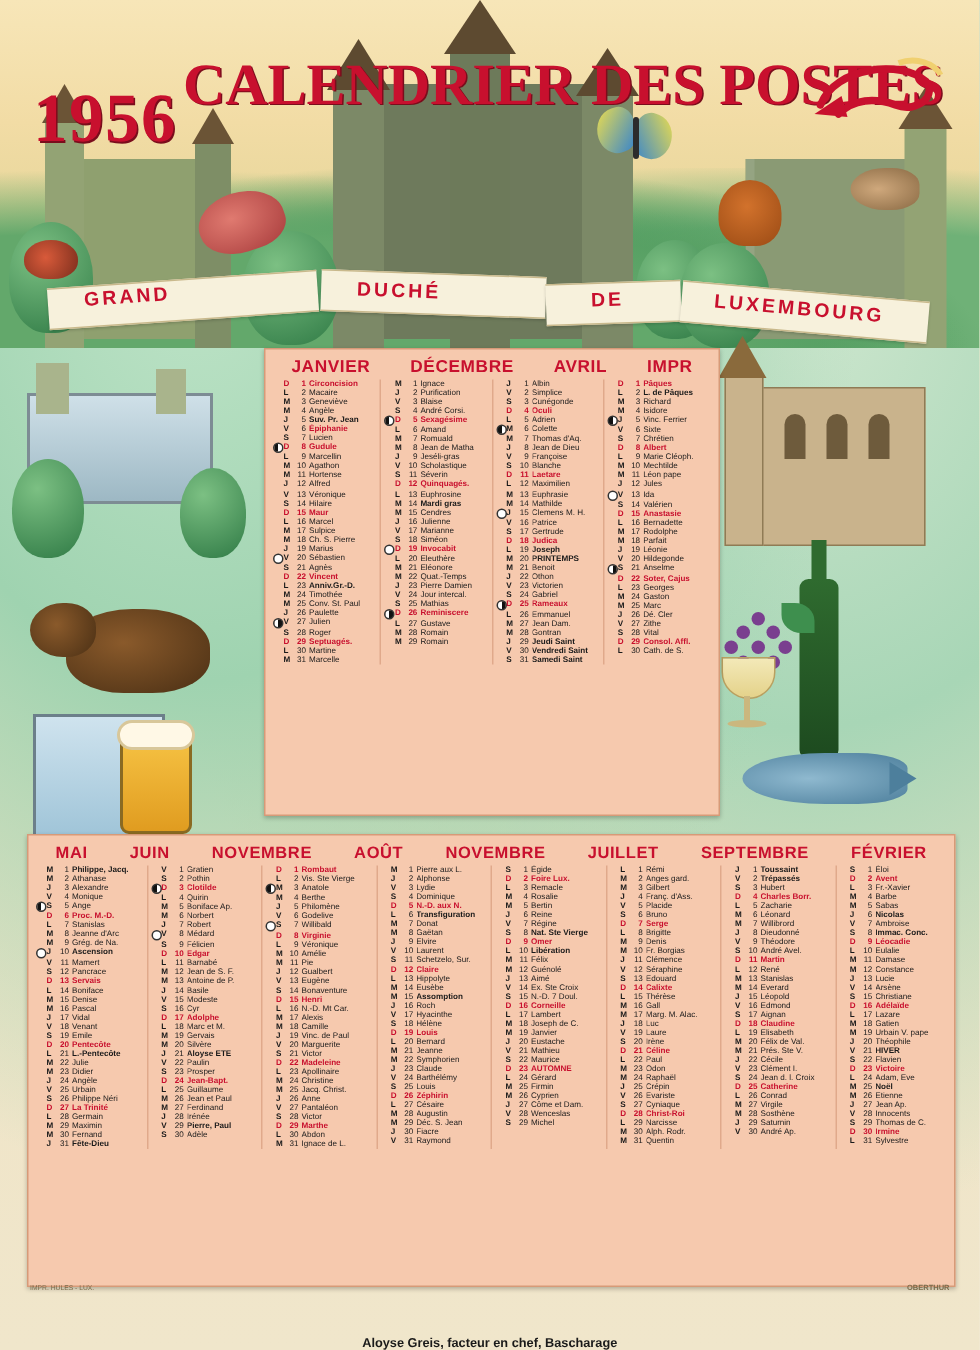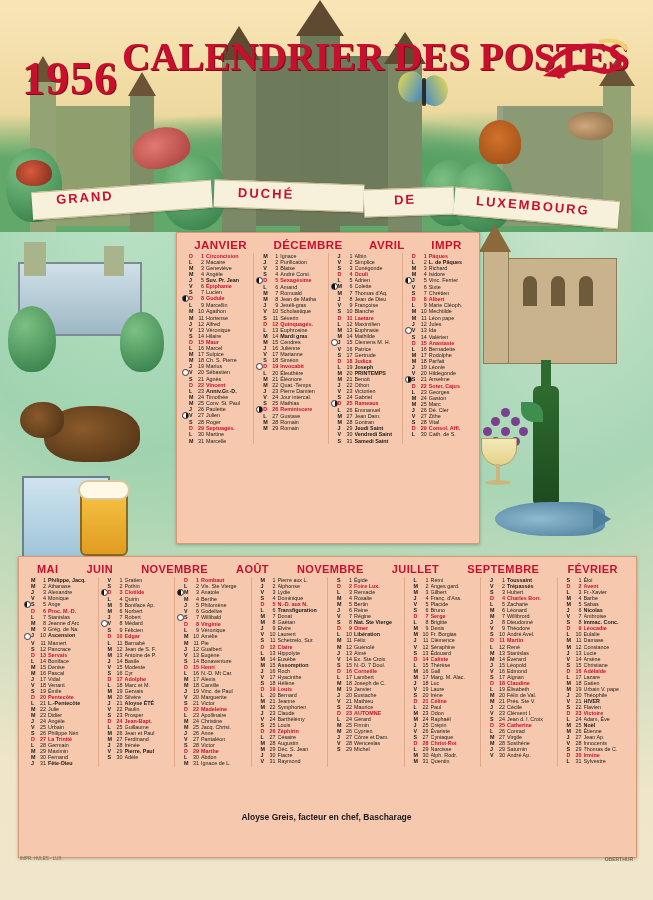--- a/index.html
+++ b/index.html
@@ -121,21 +121,21 @@
   .moon{
     display:inline-block;width:5px;height:5px;border-radius:50%;
     margin-right:1px;vertical-align:middle;
   }
   .moon.fm{background:#fff;border:1px solid #333;}
   .moon.fq{background:linear-gradient(90deg,#111 50%, #fff 50%);border:1px solid #333;}
   .moon.lq{background:linear-gradient(90deg,#fff 50%, #111 50%);border:1px solid #333;}
   .moonwrap{width:7px;flex:0 0 7px;}
 
   #footer{
-    position:absolute;left:0;top:812px;width:653px;text-align:center;
+    position:absolute;left:0;top:890px;width:653px;text-align:center;
     font-size:8.5px;font-weight:bold;color:#1a1a1a;
   }
   #credit-l{position:absolute;left:20px;top:856px;font-size:4.5px;color:#7a6a4a;}
   #credit-r{position:absolute;right:20px;top:856px;font-size:5px;color:#7a6a4a;font-weight:bold;}
 
   
   .art{position:absolute;}
   #art-left-top{left:8px;top:236px;width:160px;height:150px;}
   #art-left-bear{left:14px;top:376px;width:160px;height:120px;}
   #art-left-beer{left:14px;top:468px;width:150px;height:90px;}

